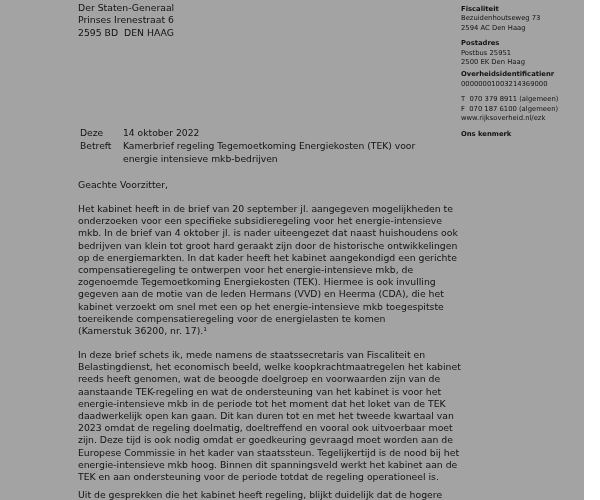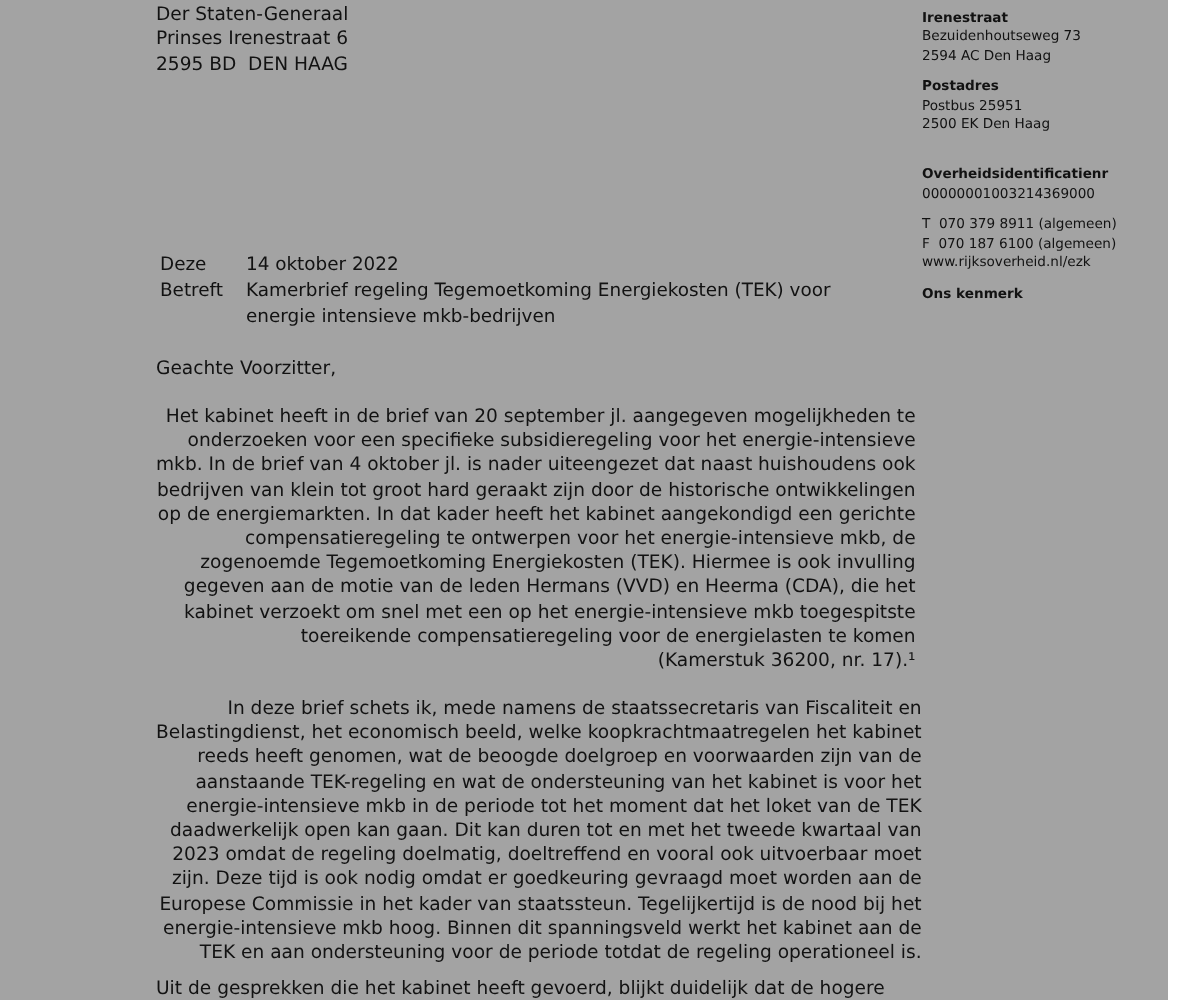--- a/index.html
+++ b/index.html
@@ -30,21 +30,21 @@
   
   .contact-panel {
     position: absolute;
     left: 461px;
     top: 5px;
     width: 136px;
     font-size: 6.8px;
     line-height: 9.4px;
   }
   .contact-panel .grp-a { margin-bottom: 6px; }
-  .contact-panel .grp-b { margin-bottom: 16px; }
+  .contact-panel .grp-b { margin-bottom: 3px; }
   .contact-panel .grp-c { margin-bottom: 6px; }
   .contact-panel .grp-d { margin-bottom: 7px; }
   .contact-panel .hdr { font-weight: bold; }
 
   
   .meta {
     position: absolute;
     left: 80px;
     top: 126px;
     display: grid;
@@ -52,39 +52,38 @@
     font-size: 9.2px;
     line-height: 13px;
   }
 
   
   .body-text {
     position: absolute;
     left: 78px;
     font-size: 9.3px;
     line-height: 12.2px;
-    text-align: right;
   }
   .salutation { top: 179px; }
   .para1 { top: 203px; }
   .para2 { top: 349px; }
   .para3 { top: 489px; }
 </style>
 </head>
 <body>
 
 <div class="page">
 
   <div class="recipient pre">Der Staten-Generaal
 Prinses Irenestraat 6
 2595 BD  DEN HAAG</div>
 
   <aside class="contact-panel">
     <div class="grp-a">
-      <div class="hdr pre">Irenestraat</div>
+      <div class="hdr pre">Fiscaliteit</div>
       <div class="pre">Bezuidenhoutseweg 73
 2594 AC Den Haag</div>
     </div>
     <div class="grp-b">
       <div class="hdr pre">Postadres</div>
       <div class="pre">Postbus 25951
 2500 EK Den Haag</div>
     </div>
     <div class="grp-c">
       <div class="hdr pre">Overheidsidentificatienr</div>
@@ -125,15 +124,15 @@
 reeds heeft genomen, wat de beoogde doelgroep en voorwaarden zijn van de
 aanstaande TEK-regeling en wat de ondersteuning van het kabinet is voor het
 energie-intensieve mkb in de periode tot het moment dat het loket van de TEK
 daadwerkelijk open kan gaan. Dit kan duren tot en met het tweede kwartaal van
 2023 omdat de regeling doelmatig, doeltreffend en vooral ook uitvoerbaar moet
 zijn. Deze tijd is ook nodig omdat er goedkeuring gevraagd moet worden aan de
 Europese Commissie in het kader van staatssteun. Tegelijkertijd is de nood bij het
 energie-intensieve mkb hoog. Binnen dit spanningsveld werkt het kabinet aan de
 TEK en aan ondersteuning voor de periode totdat de regeling operationeel is.</div>
 
-  <div class="body-text para3 pre">Uit de gesprekken die het kabinet heeft gevoerd, blijkt duidelijk dat de hogere</div>
+  <div class="body-text para3 pre">Uit de gesprekken die het kabinet heeft regeling, blijkt duidelijk dat de hogere</div>
 
 </div>
 
 </body></html>

